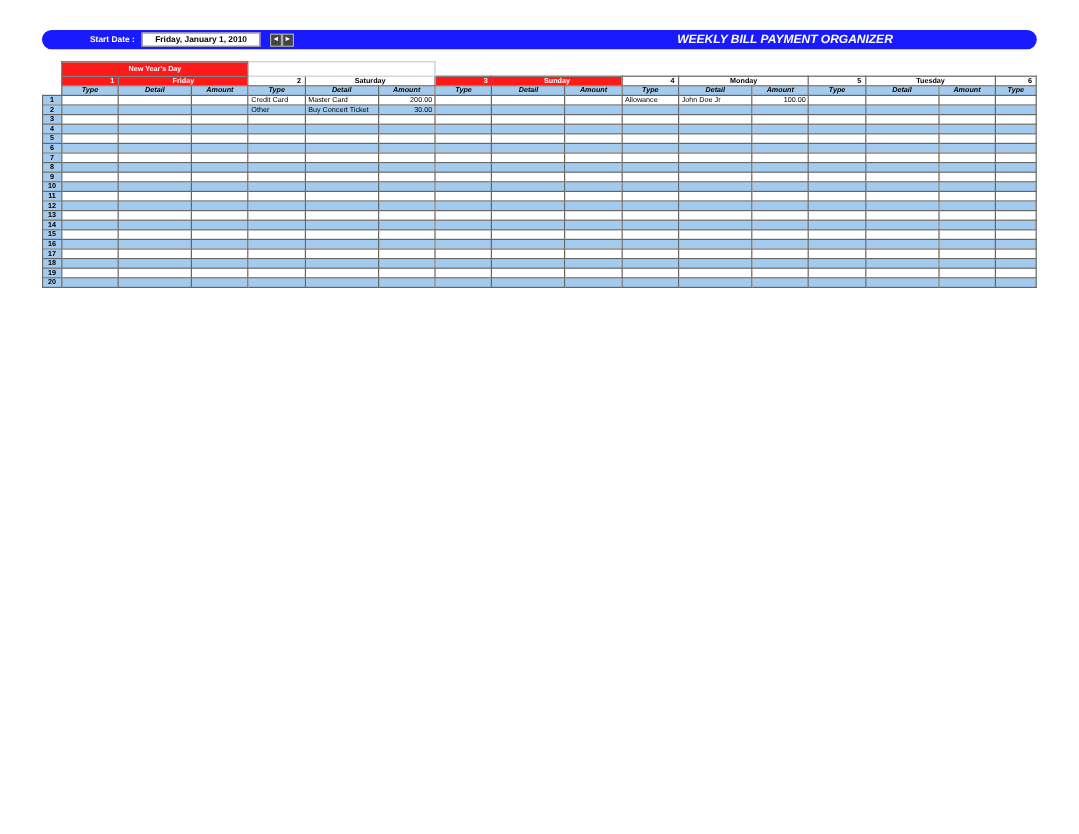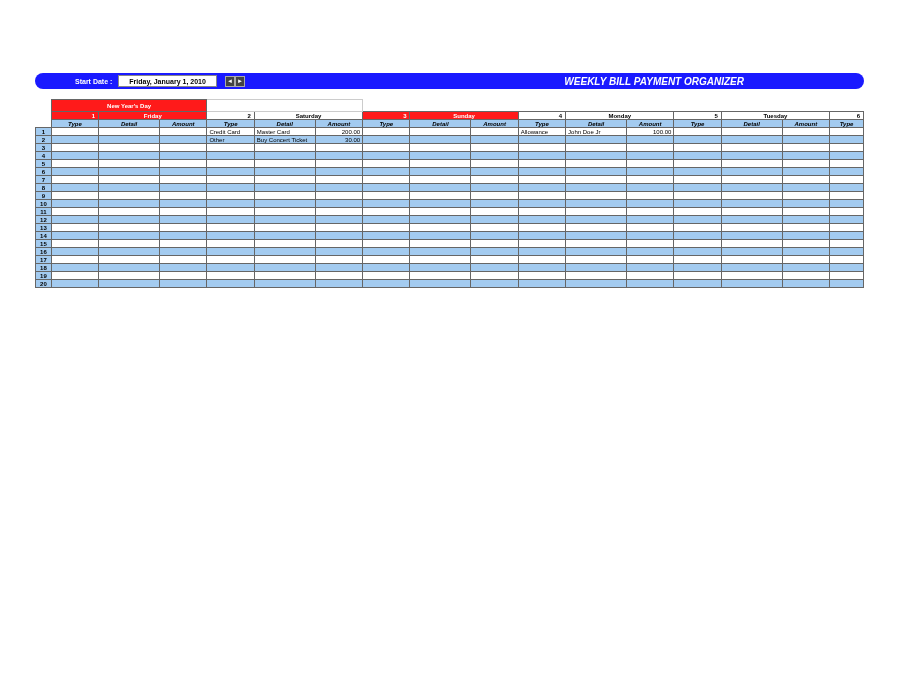--- a/index.html
+++ b/index.html
@@ -1,17 +1,17 @@
 <!DOCTYPE html>
 <html><head>
 <meta charset="utf-8">
 <style>
 * { margin: 0; padding: 0; box-sizing: border-box; }
 body { font-family: Arial, sans-serif; font-size: 7px; background: #fff; width: 899px; }
-.container { padding: 37px 35px; margin-top: 36px; }
+.container { padding: 25px 35px; }
 
 .header-bar {
   background: #1a1aff;
   border-radius: 10px;
   height: 16px;
   display: flex;
   align-items: center;
   color: #fff;
   font-weight: bold;
   position: relative;

